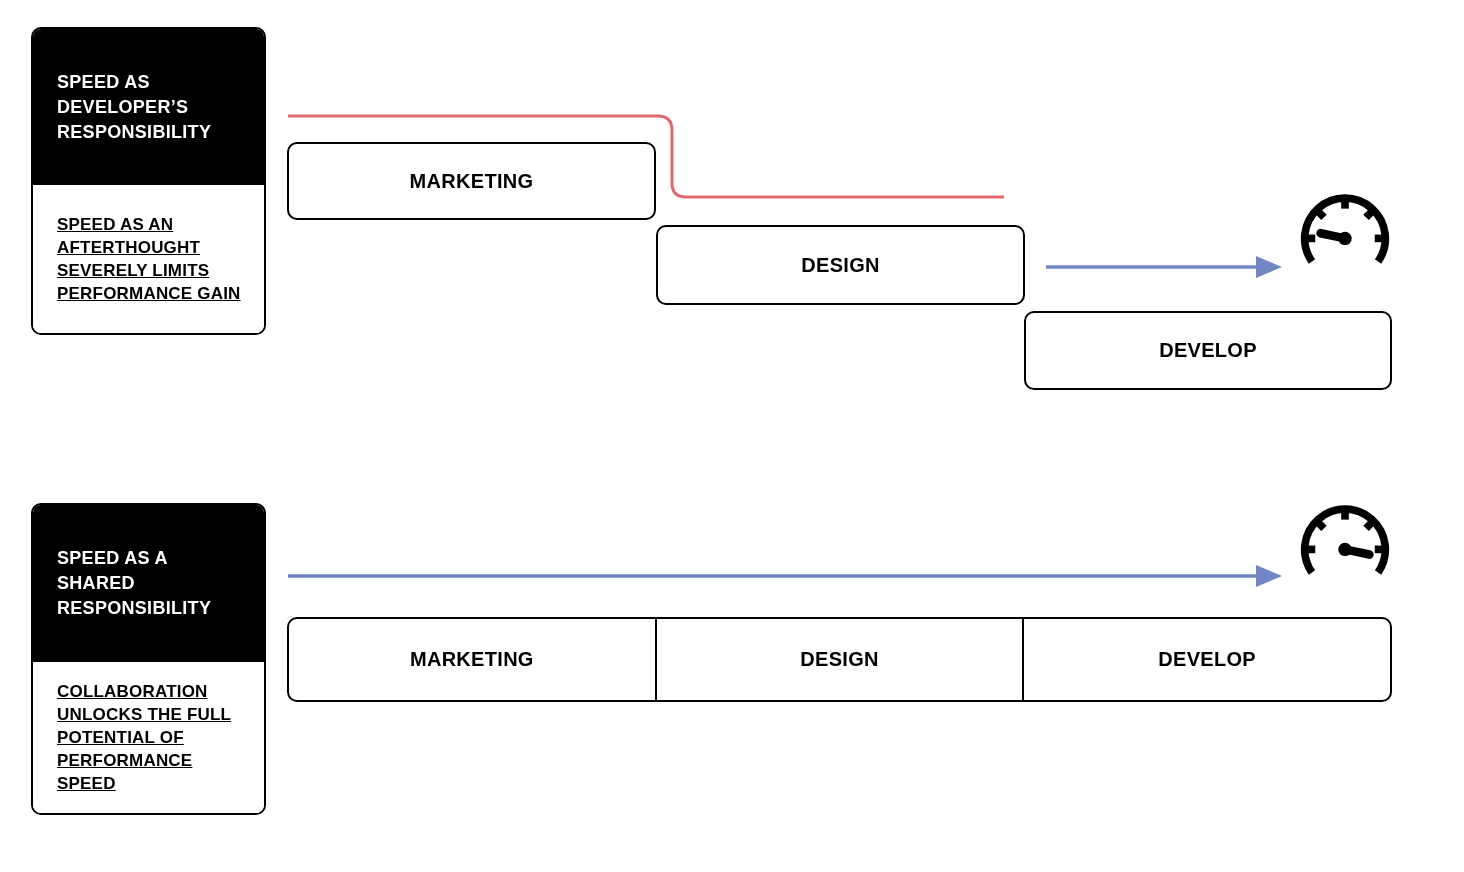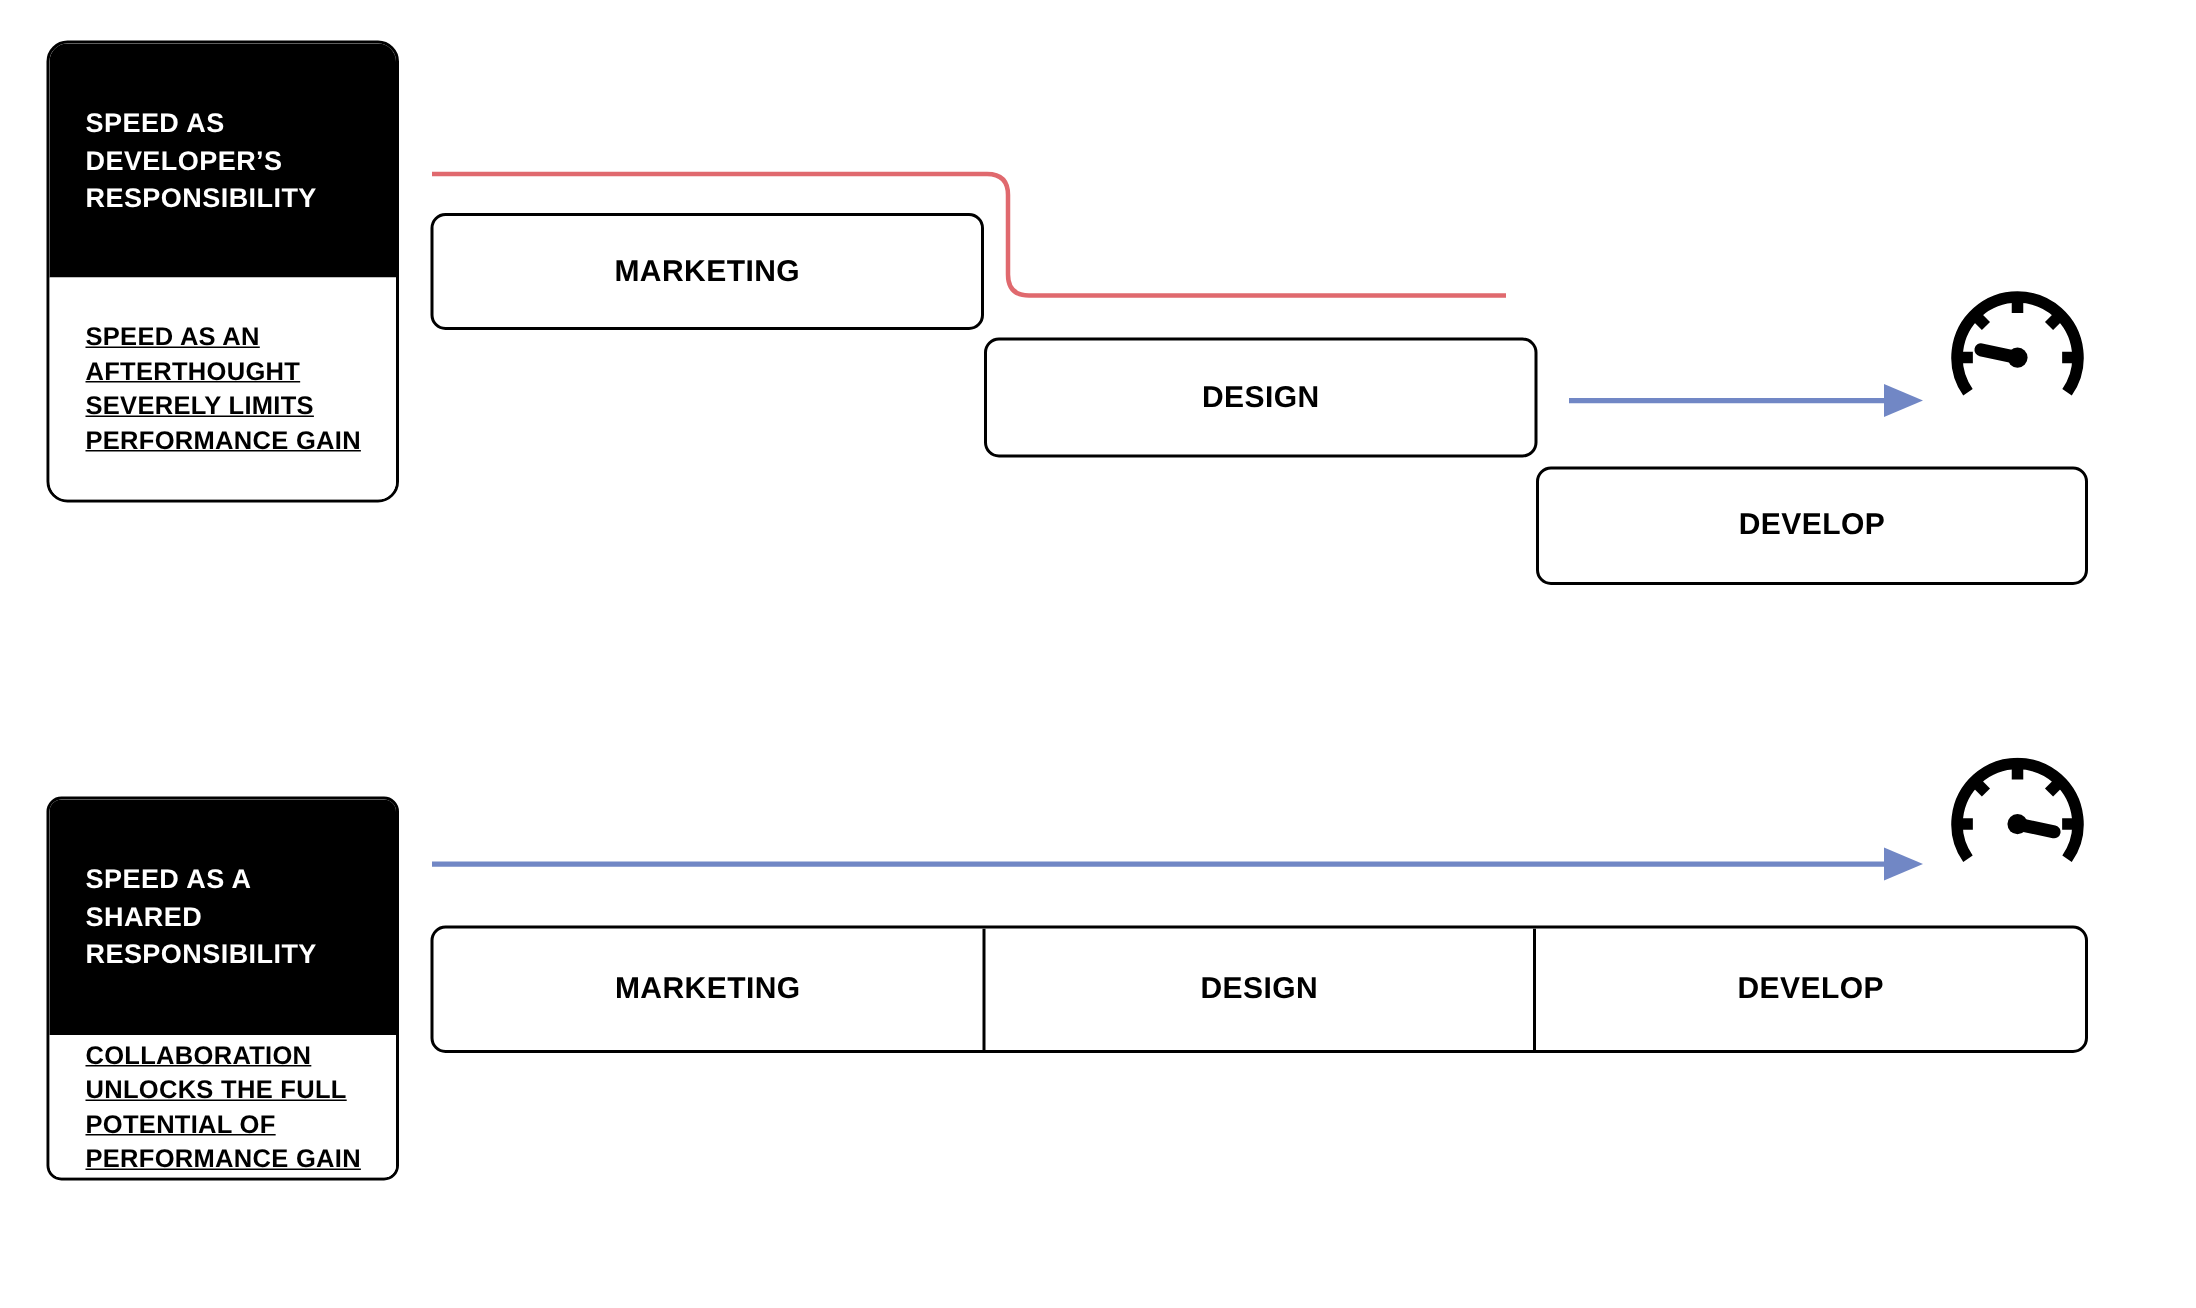--- a/index.html
+++ b/index.html
@@ -34,23 +34,23 @@
     display:flex;align-items:center;box-sizing:border-box;padding:0 14px 0 24px;
   }
   .card-title{
     margin:0;font-size:18px;font-weight:bold;line-height:25px;
     letter-spacing:.3px;white-space:pre-line;
   }
   .card-sub{
     margin:0;font-size:17px;font-weight:bold;line-height:23px;
     letter-spacing:.2px;white-space:pre-line;text-decoration:underline;
   }
-  .card-waterfall{left:31px;top:27px;height:308px;border-radius:14px;}
+  .card-waterfall{left:31px;top:27px;height:308px;}
   .card-waterfall .card-header{height:156px;}
-  .card-shared{left:31px;top:531px;height:256px;}
+  .card-shared{left:31px;top:503px;height:312px;}
   .card-shared .card-header{height:157px;}
 
   .phase-box{
     position:absolute;box-sizing:border-box;background:#fff;
     border:2px solid var(--color-ink);border-radius:10px;
     display:flex;align-items:center;justify-content:center;
     font-size:20px;font-weight:bold;letter-spacing:.3px;color:var(--color-ink);
   }
   .phase-marketing{left:287px;top:142px;width:369px;height:78px;}
   .phase-design{left:656px;top:225px;width:369px;height:80px;}
@@ -125,21 +125,21 @@
   <section class="card card-shared">
     <div class="card-header">
       <p class="card-title">SPEED AS A
 SHARED
 RESPONSIBILITY</p>
     </div>
     <div class="card-body">
       <p class="card-sub">COLLABORATION
 UNLOCKS THE FULL
 POTENTIAL OF
-PERFORMANCE GAIN</p>
+PERFORMANCE SPEED</p>
     </div>
   </section>
 
   <div class="phase-row">
     <div class="phase-cell">MARKETING</div>
     <div class="phase-cell">DESIGN</div>
     <div class="phase-cell">DEVELOP</div>
   </div>
 
   <svg class="gauge gauge-bottom" viewBox="0 0 100 86" xmlns="http://www.w3.org/2000/svg">

